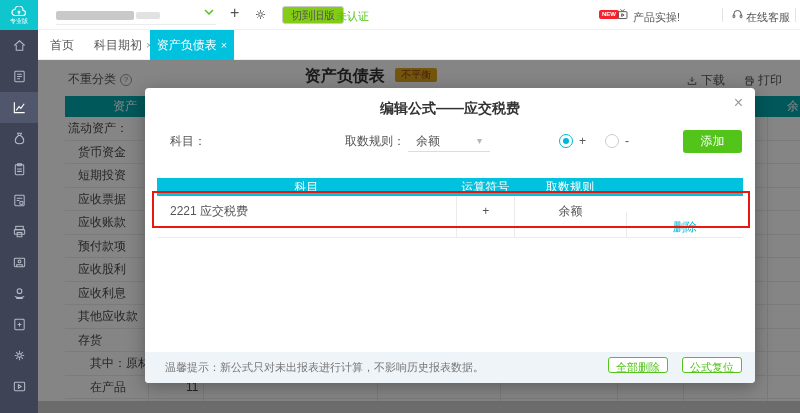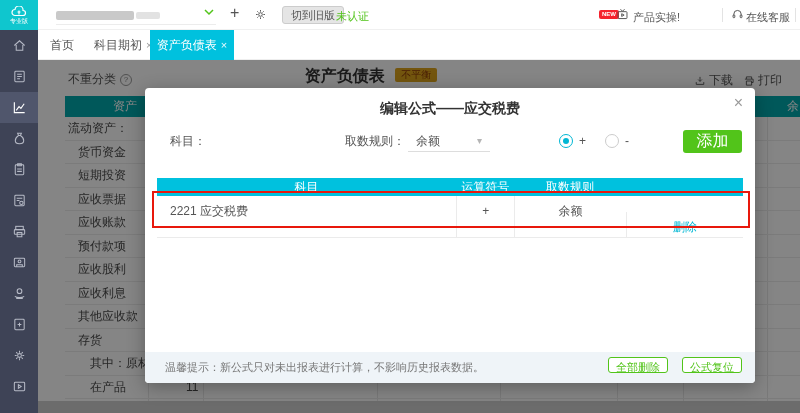--- a/index.html
+++ b/index.html
@@ -10,21 +10,21 @@
   .topbar { position:absolute; left:0; top:0; width:800px; height:30px; background:#fff; border-bottom:1px solid #f0f0f0; z-index:4; }
   .logo { position:absolute; left:0; top:0; width:38px; height:30px; background:#0fc6ce; color:#fff; display:flex; flex-direction:column; align-items:center; justify-content:center; }
   .logo svg { display:block; }
   .logo-text { font-size:6px; line-height:6px; color:#fff; }
   .company-blob { position:absolute; left:56px; top:11px; width:78px; height:9px; background:#c9c9c9; border-radius:2px; }
   .company-blob2 { position:absolute; left:136px; top:12px; width:24px; height:7px; background:#e2e2e2; border-radius:2px; }
   .company-underline { position:absolute; left:56px; top:24px; width:160px; height:1px; background:#ececec; }
   .chevron { position:absolute; left:204px; top:9px; color:#52c41a; }
   .tb-plus { position:absolute; left:230px; top:4px; font-size:16px; color:#555; cursor:pointer; }
   .tb-gear { position:absolute; left:254px; top:8px; color:#555; }
-  .btn-oldver { position:absolute; left:282px; top:6px; height:18px; line-height:16px; padding:0 8px; font-size:11px; color:#555; border:1px solid #ccc; border-radius:3px; background:#e5e5e5; }
+  .btn-oldver { position:absolute; left:282px; top:6px; height:18px; line-height:16px; padding:0 8px; font-size:11px; color:#555; border:1px solid #ccc; border-radius:3px; background:#84cc16; }
   .unverified { position:absolute; left:336px; top:9px; font-size:11px; color:#52c41a; }
   .new-badge { position:absolute; left:599px; top:10px; background:#f5222d; color:#fff; font-size:6px; line-height:9px; padding:0 3px; border-radius:2px; font-weight:bold; }
   .tv-icon { position:absolute; left:616px; top:8px; color:#555; }
   .promo { position:absolute; left:633px; top:10px; font-size:11px; color:#555; }
   .tb-divider { position:absolute; top:8px; width:1px; height:14px; background:#e3e3e3; }
   .headset { position:absolute; left:731px; top:8px; color:#555; }
   .online-service { position:absolute; left:746px; top:10px; font-size:11px; color:#555; }
 
   
   .tabbar { position:absolute; left:38px; top:30px; width:762px; height:30px; background:#fff; border-bottom:1px solid #eee; z-index:4; }
@@ -40,21 +40,21 @@
   .side-item { width:38px; height:31px; display:flex; align-items:center; justify-content:center; color:#b6bac6; cursor:pointer; }
   .side-item.active { background:#50566c; color:#fff; }
 
   
   .content { position:absolute; left:38px; top:60px; width:762px; height:353px; background:#fff; z-index:1; }
   .bg-toolbar-left { position:absolute; left:30px; top:11px; font-size:12px; color:#555; display:flex; align-items:center; gap:4px; }
   .help-circle { display:inline-block; width:12px; height:12px; border:1px solid #9a9a9a; border-radius:50%; font-size:8px; line-height:10px; text-align:center; color:#888; }
   .bg-title-wrap { position:absolute; left:0; top:6px; width:666px; text-align:center; }
   .bg-title { font-size:16px; font-weight:bold; color:#333; }
   .bal-badge { display:inline-block; margin-left:6px; background:#dda41c; color:#8c3a0a; font-size:10px; line-height:14px; padding:0 6px; border-radius:2px; vertical-align:3px; }
-  .bg-actions { position:absolute; right:18px; top:12px; display:flex; gap:10px; font-size:12px; color:#555; align-items:center; }
+  .bg-actions { position:absolute; right:18px; top:12px; display:flex; gap:18px; font-size:12px; color:#555; align-items:center; }
   .bg-action { display:flex; gap:3px; align-items:center; }
 
   .bg-thead { position:absolute; left:27px; top:36px; width:735px; height:21px; background:#00a9ad; }
   .bg-thead .h-asset { position:absolute; left:0; top:0; width:120px; text-align:center; color:#fff; font-size:12px; line-height:21px; }
   .bg-thead .h-balance { position:absolute; left:722px; top:0; color:#fff; font-size:12px; line-height:21px; }
   .bg-rows { position:absolute; left:27px; top:57px; width:735px; }
   .bg-row { position:relative; height:23.5px; border-bottom:1px solid #ececec; font-size:12px; color:#4a4a4a; line-height:23.5px; }
   .bg-row .nm.ind0 { padding-left:3px; }
   .bg-row .nm.ind1 { padding-left:13px; }
   .bg-row .nm.ind2 { padding-left:25px; }
@@ -79,21 +79,21 @@
   .subj-input { position:absolute; left:57px; top:2px; width:130px; height:22px; border:none; border-bottom:1px solid #ddd; font-size:11px; color:#666; outline:none; font-family:inherit; }
   .subj-input::placeholder { color:#c8c8c8; }
   .rule-select { position:absolute; left:263px; top:2px; width:82px; height:22px; border-bottom:1px solid #ddd; line-height:22px; padding-left:8px; color:#555; cursor:pointer; }
   .rule-caret { position:absolute; right:8px; top:0; color:#b5b5b5; font-size:10px; }
   .radio { position:absolute; top:6px; width:14px; height:14px; border-radius:50%; background:#fff; cursor:pointer; }
   .radio.sel { left:414px; border:1px solid #00b7d4; }
   .radio.sel::after { content:""; position:absolute; left:3px; top:3px; width:6px; height:6px; border-radius:50%; background:#00b7d4; }
   .radio.unsel { left:460px; border:1px solid #ccc; }
   .op-plus { position:absolute; left:434px; line-height:26px; color:#555; }
   .op-minus { position:absolute; left:480px; line-height:26px; color:#555; }
-  .btn-add { position:absolute; left:538px; top:2px; width:59px; height:23px; background:#52c41a; border:none; border-radius:3px; color:#fff; font-size:16px; cursor:pointer; font-family:inherit; }
+  .btn-add { position:absolute; left:538px; top:2px; width:59px; height:23px; background:#52c41a; border:none; border-radius:3px; color:#fff; font-size:12px; cursor:pointer; font-family:inherit; }
 
   .mtable { position:absolute; left:12px; top:90px; width:586px; }
   .mthead { display:flex; height:18px; background:#00c1de; color:#fff; font-size:12px; line-height:18px; text-align:center; }
   .mtrow { display:flex; height:42px; background:#fff; border-bottom:1px solid #ebebeb; font-size:12px; color:#555; line-height:30px; text-align:center; }
   .c-subject { width:51%; }
   .c-op { width:10%; border-left:1px solid #ebebeb; }
   .c-rule { width:19%; border-left:1px solid #ebebeb; }
   .c-action { width:20%; border-left:1px solid #ebebeb;margin-top:16px; }
   .mthead > div { border-left:none; }
   .mtrow .c-subject { text-align:left; padding-left:13px; }

